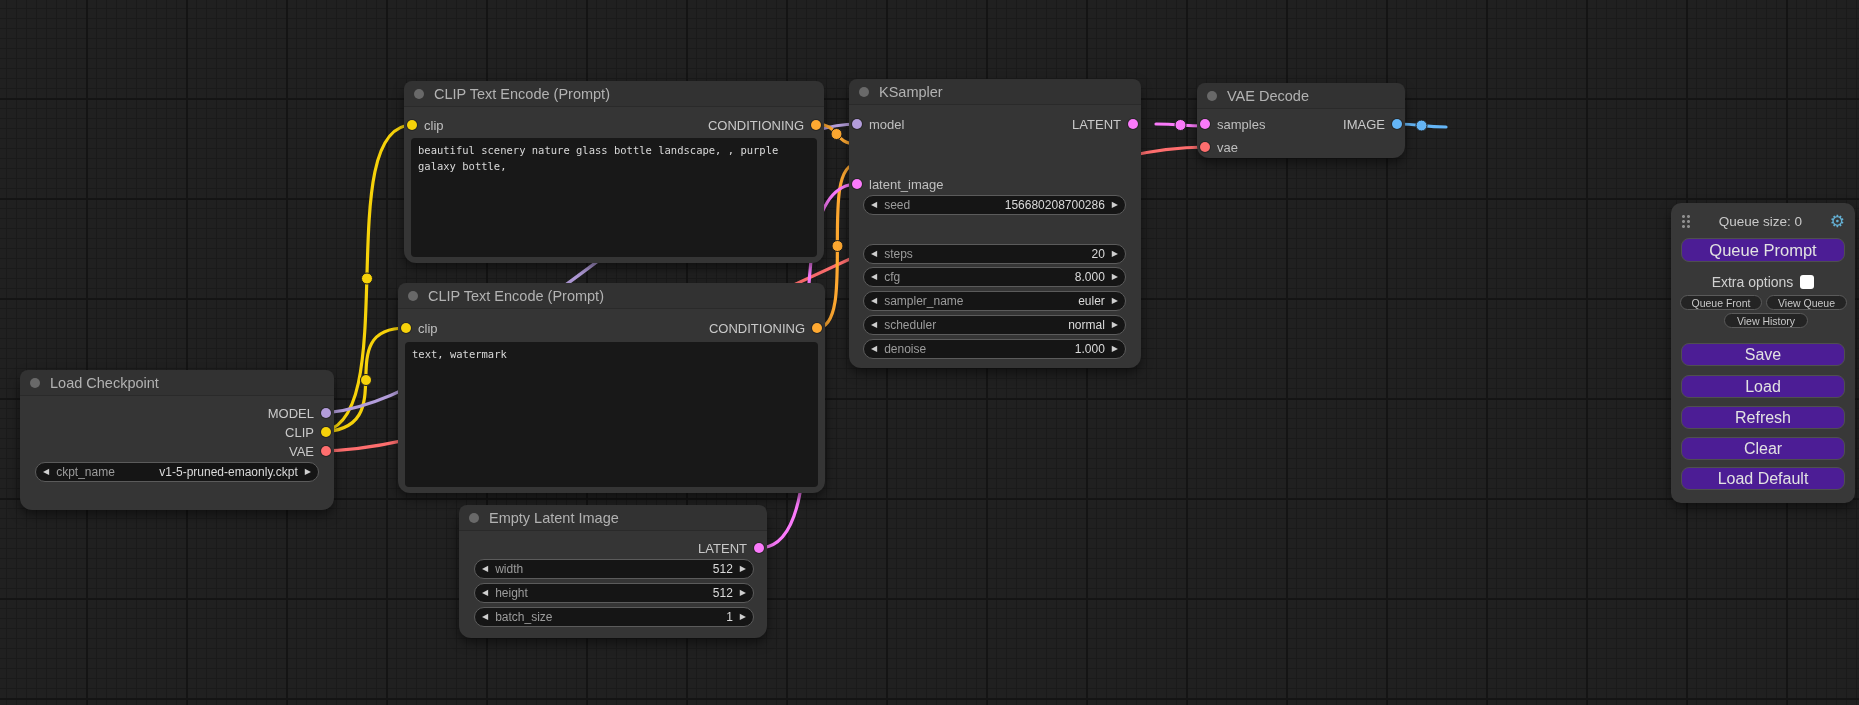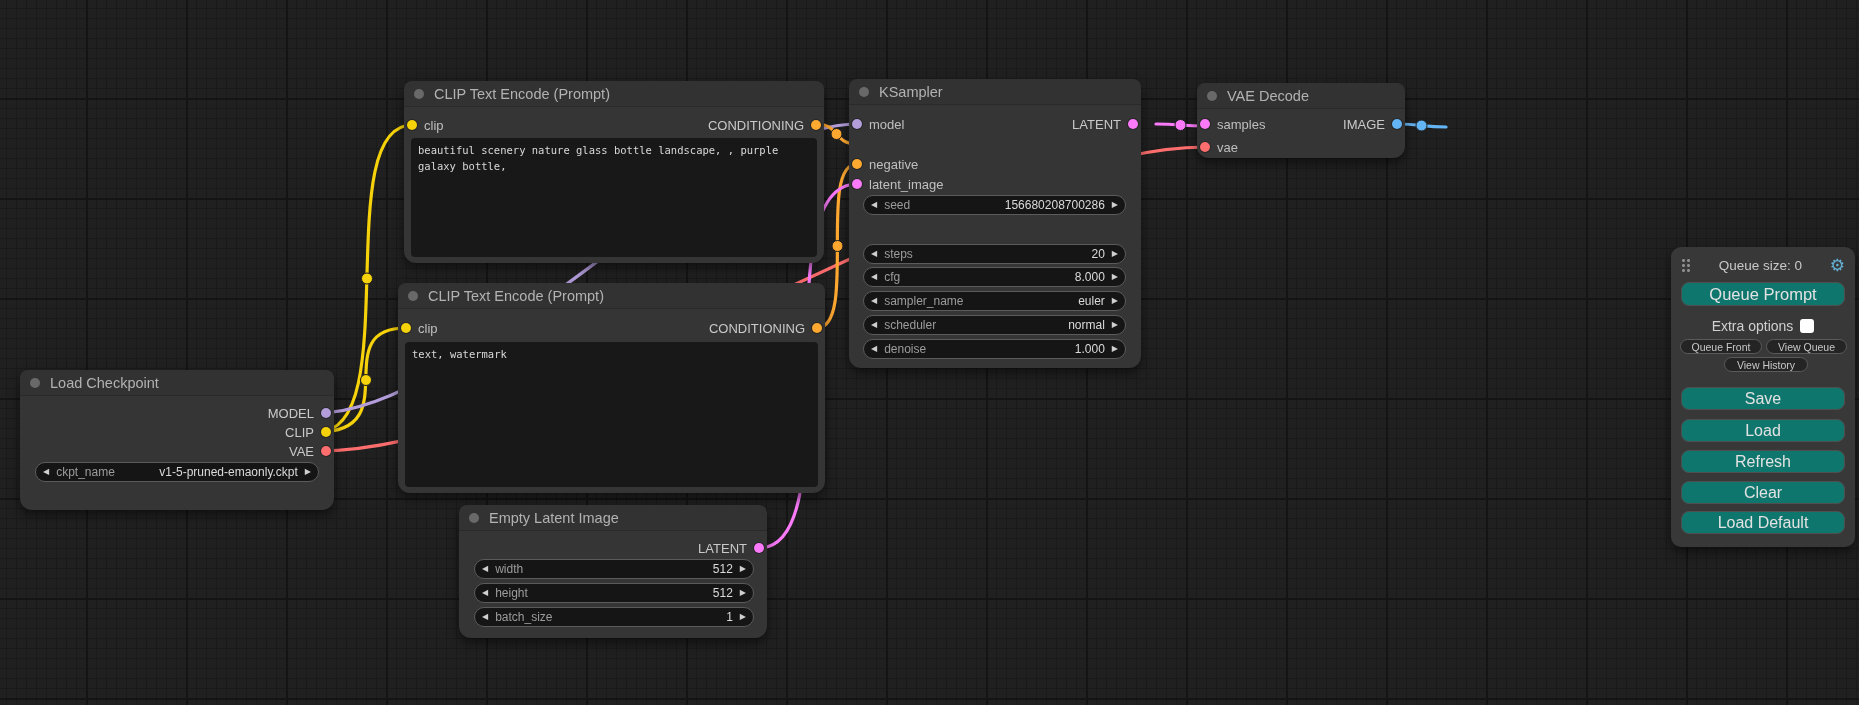--- a/index.html
+++ b/index.html
@@ -39,27 +39,27 @@
     font-family:"DejaVu Sans Mono",monospace;font-size:10.5px;line-height:1.5;color:#d9d9d9;
     padding:5px 7px;box-sizing:border-box;white-space:pre-wrap;overflow:hidden;}
   .widget{position:absolute;height:20px;background:#151515;border:1px solid #5b5b5b;border-radius:10px;
     display:flex;align-items:center;font-size:12px;box-sizing:border-box;}
   .w-arrow{color:#cfcfcf;font-size:8px;padding:0 7px;line-height:1;}
   .w-label{color:#9c9c9c;}
   .w-value{margin-left:auto;color:#dadada;}
   .toggle-dot{width:12px;height:12px;border-radius:50%;background:#8E9DB8;flex:none;margin:0 4px 0 7px;}
 
   .qpanel{position:absolute;left:1671px;top:203px;width:184px;height:300px;z-index:3;
-    background:#383838;border-radius:10px;box-shadow:0 5px 12px rgba(0,0,0,.5);margin-top:44px;}
+    background:#383838;border-radius:10px;box-shadow:0 5px 12px rgba(0,0,0,.5);}
   .qhead{position:absolute;left:0;right:0;top:6px;height:24px;display:flex;align-items:center;padding:0 10px;box-sizing:border-box;}
   .drag-dots{width:10px;height:15px;flex:none;
     background-image:radial-gradient(circle,#8f8f8f 1.2px,transparent 1.7px);background-size:5px 5px;}
   .qsize{flex:1;text-align:center;color:#c9c9c9;font-size:13.5px;}
   .gear{color:#64B0D4;font-size:17px;line-height:1;flex:none;}
-  .qbtn{position:absolute;left:10px;right:10px;height:23px;background:#0f766e;border:1px solid #4f4f4f;
+  .qbtn{position:absolute;left:10px;right:10px;height:23px;background:#4c1d95;border:1px solid #4f4f4f;
     border-radius:8px;color:#e2e2e2;font-size:16px;display:flex;align-items:center;justify-content:center;
     box-sizing:border-box;cursor:pointer;}
   .extra-row{position:absolute;left:0;right:0;top:70px;height:18px;display:flex;align-items:center;justify-content:center;gap:7px;}
   .extra-label{color:#d0d0d0;font-size:14px;}
   .checkbox{width:14px;height:14px;background:#ffffff;border-radius:3px;}
   .spill{position:absolute;height:15px;background:#242424;border:1px solid #5a5a5a;border-radius:8px;
     color:#c8c8c8;font-size:10.5px;display:flex;align-items:center;justify-content:center;box-sizing:border-box;cursor:pointer;}
 </style>
 </head>
 <body>
@@ -172,24 +172,20 @@
     <div class="node-title">
       <span class="tdot"></span>
       <span>KSampler</span>
     </div>
     <div class="row" style="top:35px;">
       <span class="pdot c-model"></span>
       <span class="plabel">model</span>
       <span class="plabel outl">LATENT</span>
       <span class="pdot c-latent"></span>
     </div>
-    <div class="row" style="top:75px;">
-      <span class="pdot c-cond"></span>
-      <span class="plabel">negative</span>
-    </div>
     <div class="row" style="top:95px;">
       <span class="pdot c-latent"></span>
       <span class="plabel">latent_image</span>
     </div>
     <div class="widget" style="top:116px;left:14px;right:15px;">
       <span class="w-arrow">◀</span>
       <span class="w-label">seed</span>
       <span class="w-value">156680208700286</span>
       <span class="w-arrow">▶</span>
     </div>

